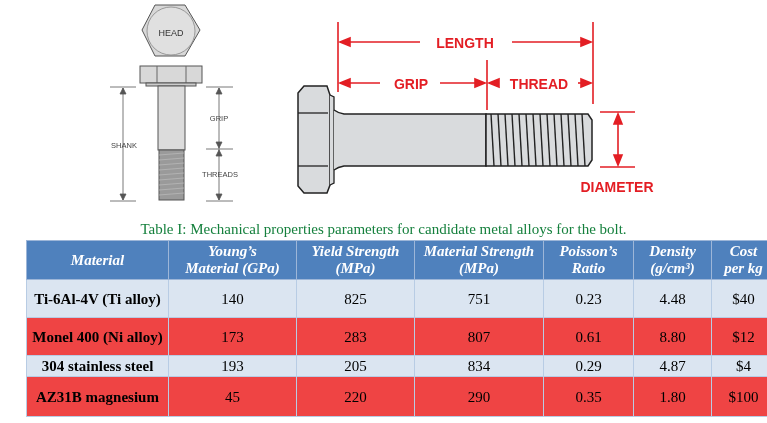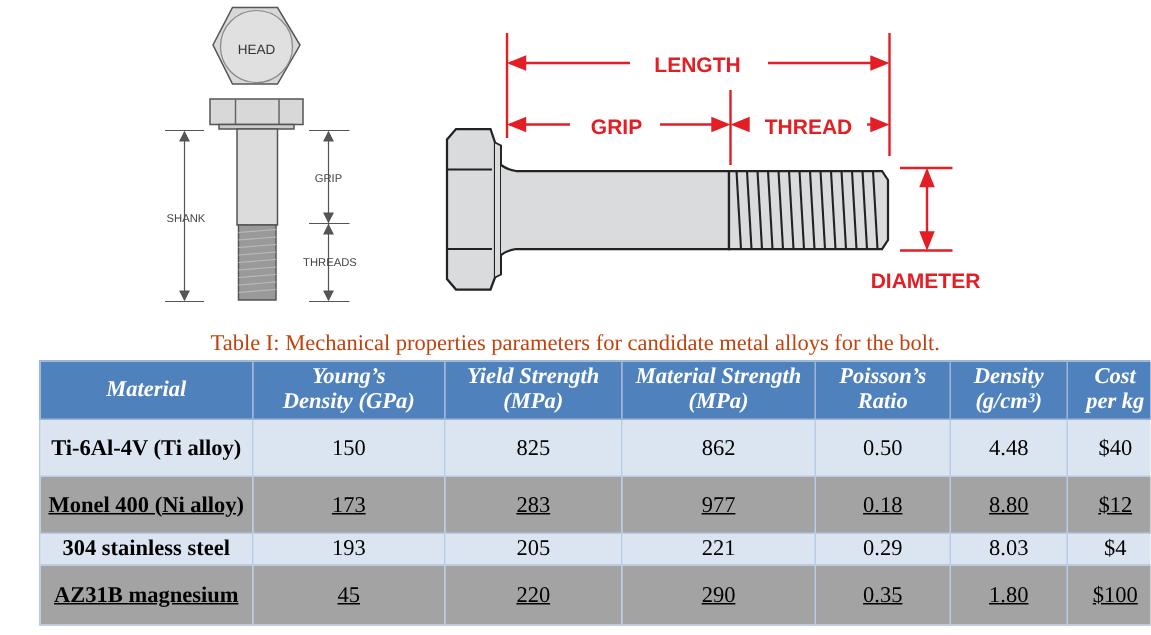--- a/index.html
+++ b/index.html
@@ -1,24 +1,24 @@
 <!DOCTYPE html>
 <html><head>
 <meta charset="utf-8">
 <style>
   html,body{margin:0;padding:0;background:#fff;}
   body{width:767px;height:423px;position:relative;overflow:hidden;font-family:"Liberation Serif",serif;}
   .fig{position:absolute;left:0;top:0;width:767px;height:215px;}
-  .caption{position:absolute;left:0;width:767px;top:220px;text-align:center;font-size:15px;color:#c2410c;line-height:18px;}
+  .caption{position:absolute;left:0;width:767px;top:220px;text-align:center;font-size:15px;color:#15803d;line-height:18px;}
   table{position:absolute;left:26px;top:240px;width:749px;border-collapse:collapse;table-layout:fixed;}
   th{background:#4f81bd;color:#fff;font-style:italic;font-weight:bold;font-size:15px;line-height:17px;text-align:center;border:1px solid #9db6d8;padding:1px 2px;}
   td{font-size:15px;line-height:18px;text-align:center;color:#000;border:1px solid #b8cce4;padding:1px 2px;}
   td.mat{font-weight:bold;}
   tr.odd td{background:#dbe5f1;margin-top:40px;}
-  tr.even td{background:#a3a3a3;text-decoration:underline;}
+  tr.even td{background:#ef4444;}
   .lbl{font-family:"Liberation Sans",sans-serif;}
 </style>
 </head>
 <body>
 
 <svg class="fig" viewBox="0 0 767 215" xmlns="http://www.w3.org/2000/svg">
 
   <g>
     <polygon points="155,5 185,5 200,30 185,56 155,56 142,30" fill="#d8d8d8" stroke="#555" stroke-width="1"></polygon>
     <circle cx="171" cy="31" r="24" fill="#e0e0e0" stroke="#888" stroke-width="0.8"></circle>
@@ -119,54 +119,54 @@
       <col style="width:128px">
       <col style="width:118px">
       <col style="width:129px">
       <col style="width:90px">
       <col style="width:78px">
       <col style="width:64px">
   </colgroup>
   <thead>
     <tr style="height:39px">
       <th><span>Material</span></th>
-      <th><span>Young’s</span><br><span>Density (GPa)</span></th>
+      <th><span>Young’s</span><br><span>Material (GPa)</span></th>
       <th><span>Yield Strength</span><br><span>(MPa)</span></th>
       <th><span>Material Strength</span><br><span>(MPa)</span></th>
       <th><span>Poisson’s</span><br><span>Ratio</span></th>
       <th><span>Density</span><br><span>(g/cm³)</span></th>
       <th><span>Cost</span><br><span>per kg</span></th>
     </tr>
   </thead>
   <tbody>
     <tr class="odd" style="height:38px">
       <td class="mat">Ti-6Al-4V (Ti alloy)</td>
-      <td>150</td>
+      <td>140</td>
       <td>825</td>
-      <td>862</td>
-      <td>0.50</td>
+      <td>751</td>
+      <td>0.23</td>
       <td>4.48</td>
       <td>$40</td>
     </tr>
     <tr class="even" style="height:38px">
       <td class="mat">Monel 400 (Ni alloy)</td>
       <td>173</td>
       <td>283</td>
-      <td>977</td>
-      <td>0.18</td>
+      <td>807</td>
+      <td>0.61</td>
       <td>8.80</td>
       <td>$12</td>
     </tr>
     <tr class="odd" style="height:20px">
       <td class="mat" style="white-space:nowrap">304 stainless steel</td>
       <td>193</td>
       <td>205</td>
-      <td>221</td>
+      <td>834</td>
       <td>0.29</td>
-      <td>8.03</td>
+      <td>4.87</td>
       <td>$4</td>
     </tr>
     <tr class="even" style="height:40px">
       <td class="mat">AZ31B magnesium</td>
       <td>45</td>
       <td>220</td>
       <td>290</td>
       <td>0.35</td>
       <td>1.80</td>
       <td>$100</td>

